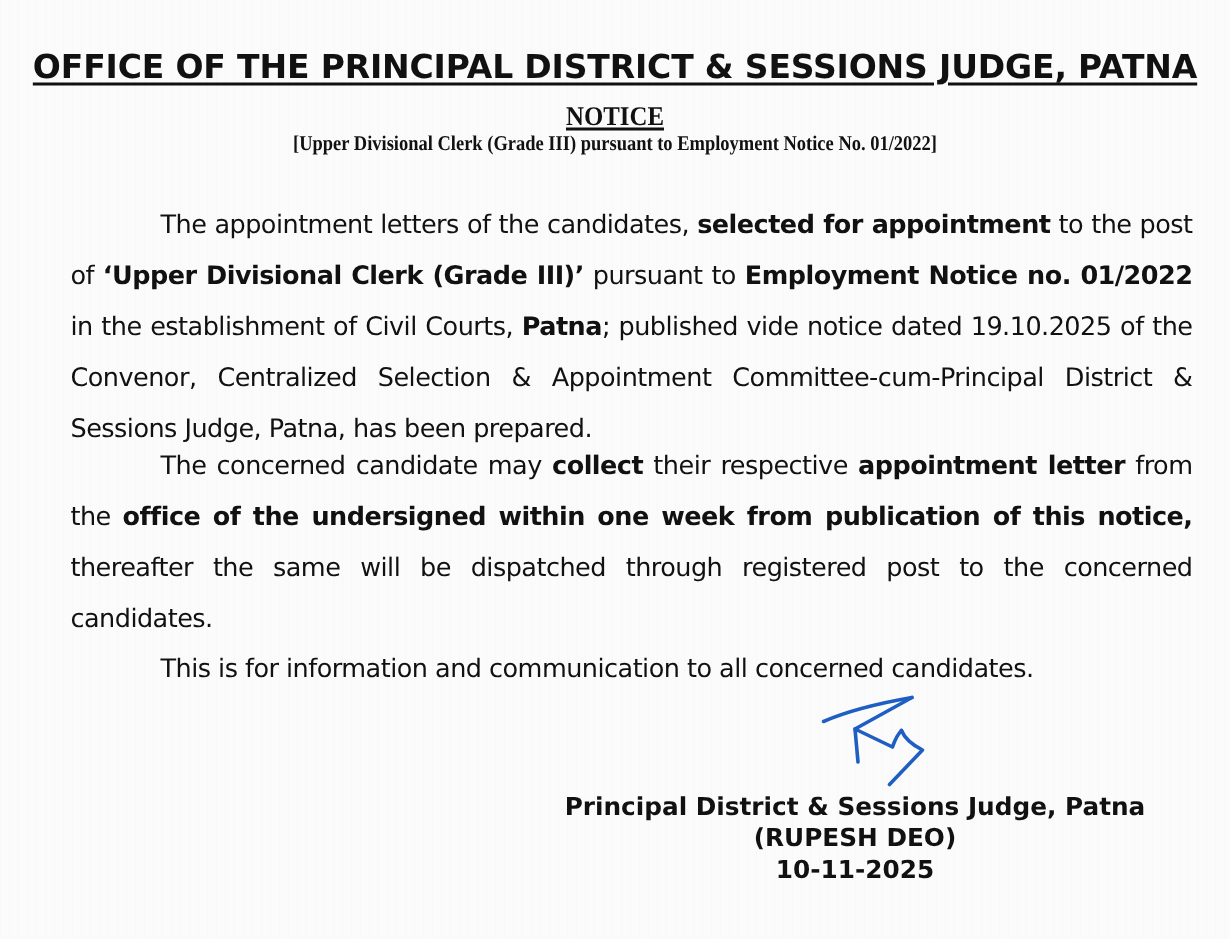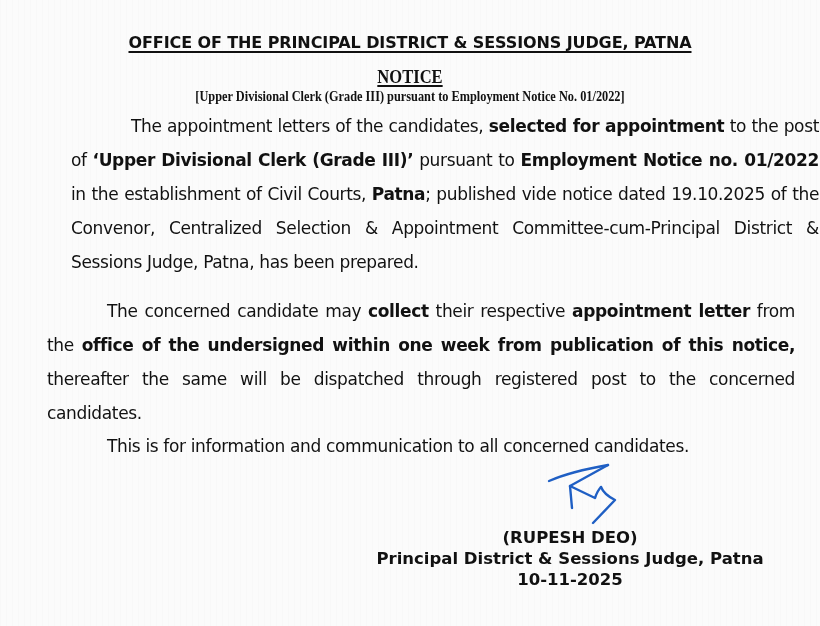--- a/index.html
+++ b/index.html
@@ -6,21 +6,21 @@
     body {
       width:820px; height:626px; overflow:hidden;
       background:#fbfbfb;
       background-image: repeating-linear-gradient(90deg, rgba(0,0,0,0.012) 0px, rgba(0,0,0,0.012) 1px, transparent 1px, transparent 6px);
       color:#111;
       position:relative;
     }
     .page { position:absolute; left:0; top:0; width:820px; height:626px; }
     .office-title {
       position:absolute; left:0; top:33px; width:820px; text-align:center;
-      font-family:"DejaVu Sans", sans-serif; font-weight:bold; font-size:16px;
+      font-family:"DejaVu Sans", sans-serif; font-weight:bold; font-size:22px;
       letter-spacing:-0.1px;
     }
     .office-title span { text-decoration:underline; text-decoration-thickness:2px; text-underline-offset:3px; }
     .notice-heading {
       position:absolute; left:0; top:67px; width:820px; text-align:center;
       font-family:"Liberation Serif", serif; font-weight:bold; font-size:18px;
       transform:scaleX(0.92);
     }
     .notice-heading span { text-decoration:underline; text-decoration-thickness:1.5px; text-underline-offset:2px; }
     .notice-subject {
@@ -28,21 +28,21 @@
       font-family:"Liberation Serif", serif; font-weight:bold; font-size:14px;
       transform:scaleX(0.88);
     }
     .para {
       position:absolute; left:47px; width:748px;
       font-family:"DejaVu Sans", sans-serif; font-size:17px;
       line-height:34px; text-align:justify; text-indent:60px;
       letter-spacing:-0.35px; word-spacing:0px;
     }
     .para b { font-weight:bold; }
-    .p1 { top:109px;margin-left:24px; }
+    .p1 { top:133px; }
     .p2 { top:294px; }
     .p3 { top:429px; }
     .signature {
       position:absolute; left:545px; top:460px; width:90px; height:66px;
     }
     .sig-block {
       position:absolute; left:355px; top:527px; width:430px; text-align:center;
       font-family:"DejaVu Sans", sans-serif; font-weight:bold; font-size:16.5px;
       line-height:21px;
     }
@@ -70,17 +70,17 @@
       <g fill="none" stroke="#1f5fc4" stroke-width="2.4" stroke-linecap="round" stroke-linejoin="round">
         <path d="M4 21 C 20 14, 40 9, 63 5"></path>
         <path d="M63 5 L 25 26 L 27 48"></path>
         <path d="M25 26 L 50 38 C 52 32, 54 29, 56 27"></path>
         <path d="M56 27 C 58 32, 62 36, 70 40 L 48 63"></path>
       </g>
     </svg>
   </div>
 
   <div class="sig-block">
+    <div>Principal District &amp; Sessions Judge, Patna</div>
     <div>(RUPESH DEO)</div>
-    <div>Principal District &amp; Sessions Judge, Patna</div>
     <div>10-11-2025</div>
   </div>
 </div>
 
 </body></html>

